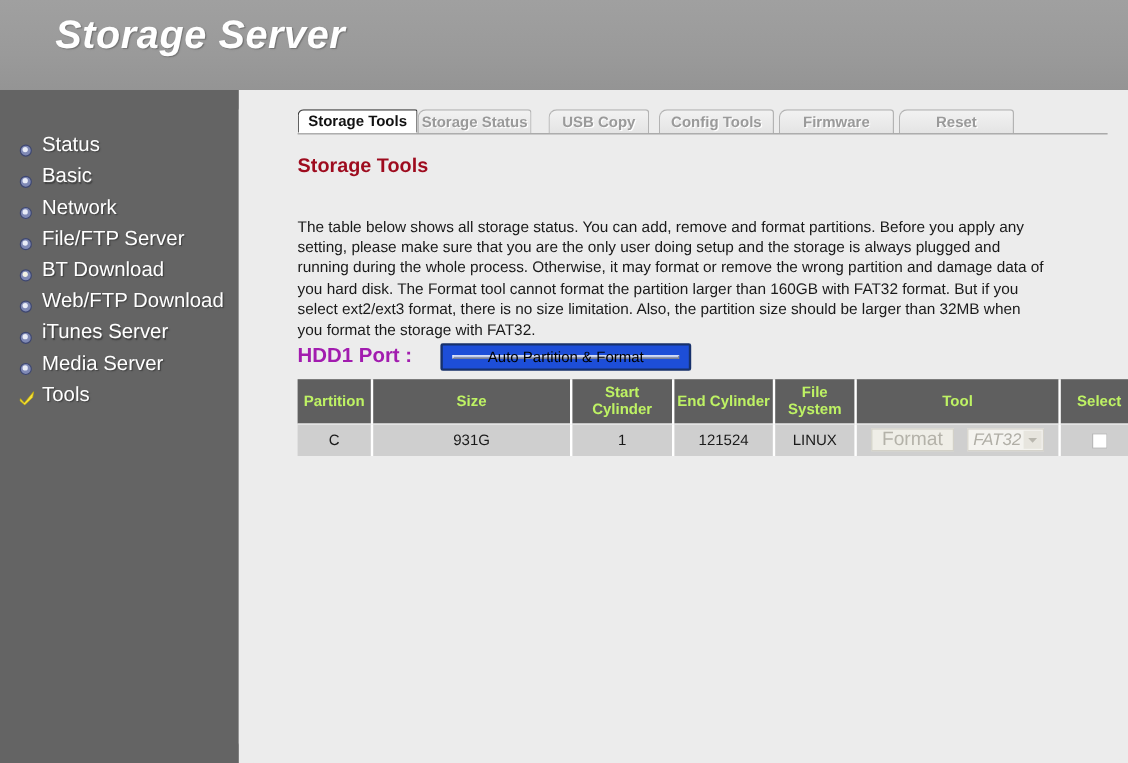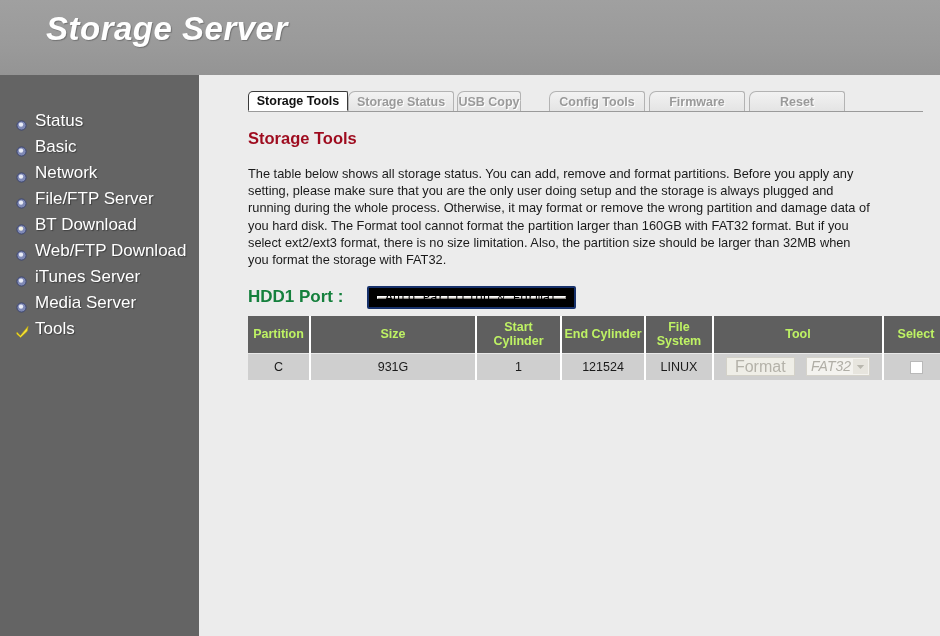--- a/index.html
+++ b/index.html
@@ -113,39 +113,38 @@
     border-top-right-radius: 2px;
     z-index: 5;
   }
 
   
   #content-heading {
     position: absolute; left: 49px; top: 54px;
     font-size: 16.5px; font-weight: bold; color: #9e0b1e;
   }
   #content-desc {
-    position: absolute; left: 49px; top: 90px; width: 623px;
+    position: absolute; left: 49px; top: 105px; width: 623px;
     font-size: 12.8px; color: #1a1a1a; line-height: 17.2px;
     text-align: left;
   }
 
   
   #hdd-label {
     position: absolute; left: 49px; top: 212px;
-    font-size: 17px; font-weight: bold; color: #15803d;
+    font-size: 17px; font-weight: bold; color: #a21caf;
     white-space: nowrap;
   }
   #auto-format-btn {
     position: absolute; left: 168px; top: 211px;
     width: 209px; height: 23px;
     border: 2px solid #17316b;
     border-radius: 2px;
-    background: #000000;
+    background: #1d4ed8;
     padding: 8px;
-    font-family: Liberation Mono, monospace;
   }
   #auto-format-inner {
     width: 100%; height: 100%;
     background: linear-gradient(to bottom, #f4f3f1 0%, #e7e5e1 48%, #dedbd6 52%, #d2cfc9 100%);
     border: 1px solid #ffffff;
     border-right-color: #8f8c87;
     border-bottom-color: #8f8c87;
     display: flex; align-items: center; justify-content: center;
     font-size: 12.5px; color: #000000;
     white-space: nowrap;
@@ -315,22 +314,22 @@
           </svg>
       </span>
       <span class="nav-label">Tools</span>
     </div>
   </div>
 
   <div id="main">
 
     <div id="tabbar">
       <div class="tab active" style="left:0px;   width:100px;">Storage Tools</div>
-      <div class="tab inactive" style="left:100px; width:106px;">Storage Status</div>
-      <div class="tab inactive" style="left:209px; width:64px;">USB Copy</div>
+      <div class="tab inactive" style="left:100px; width:95px;">Storage Status</div>
+      <div class="tab inactive" style="left:209px; width:84px;">USB Copy</div>
       <div class="tab inactive" style="left:301px; width:96px;">Config Tools</div>
       <div class="tab inactive" style="left:401px; width:96px;">Firmware</div>
       <div class="tab inactive" style="left:501px; width:96px;">Reset</div>
     </div>
 
     <div id="content-heading">Storage Tools</div>
     <div id="content-desc">The table below shows all storage status. You can add, remove and format partitions. Before you apply any setting, please make sure that you are the only user doing setup and the storage is always plugged and running during the whole process. Otherwise, it may format or remove the wrong partition and damage data of you hard disk. The Format tool cannot format the partition larger than 160GB with FAT32 format. But if you select ext2/ext3 format, there is no size limitation. Also, the partition size should be larger than 32MB when you format the storage with FAT32.</div>
 
     <div id="hdd-label">HDD1 Port :</div>
     <div id="auto-format-btn">

